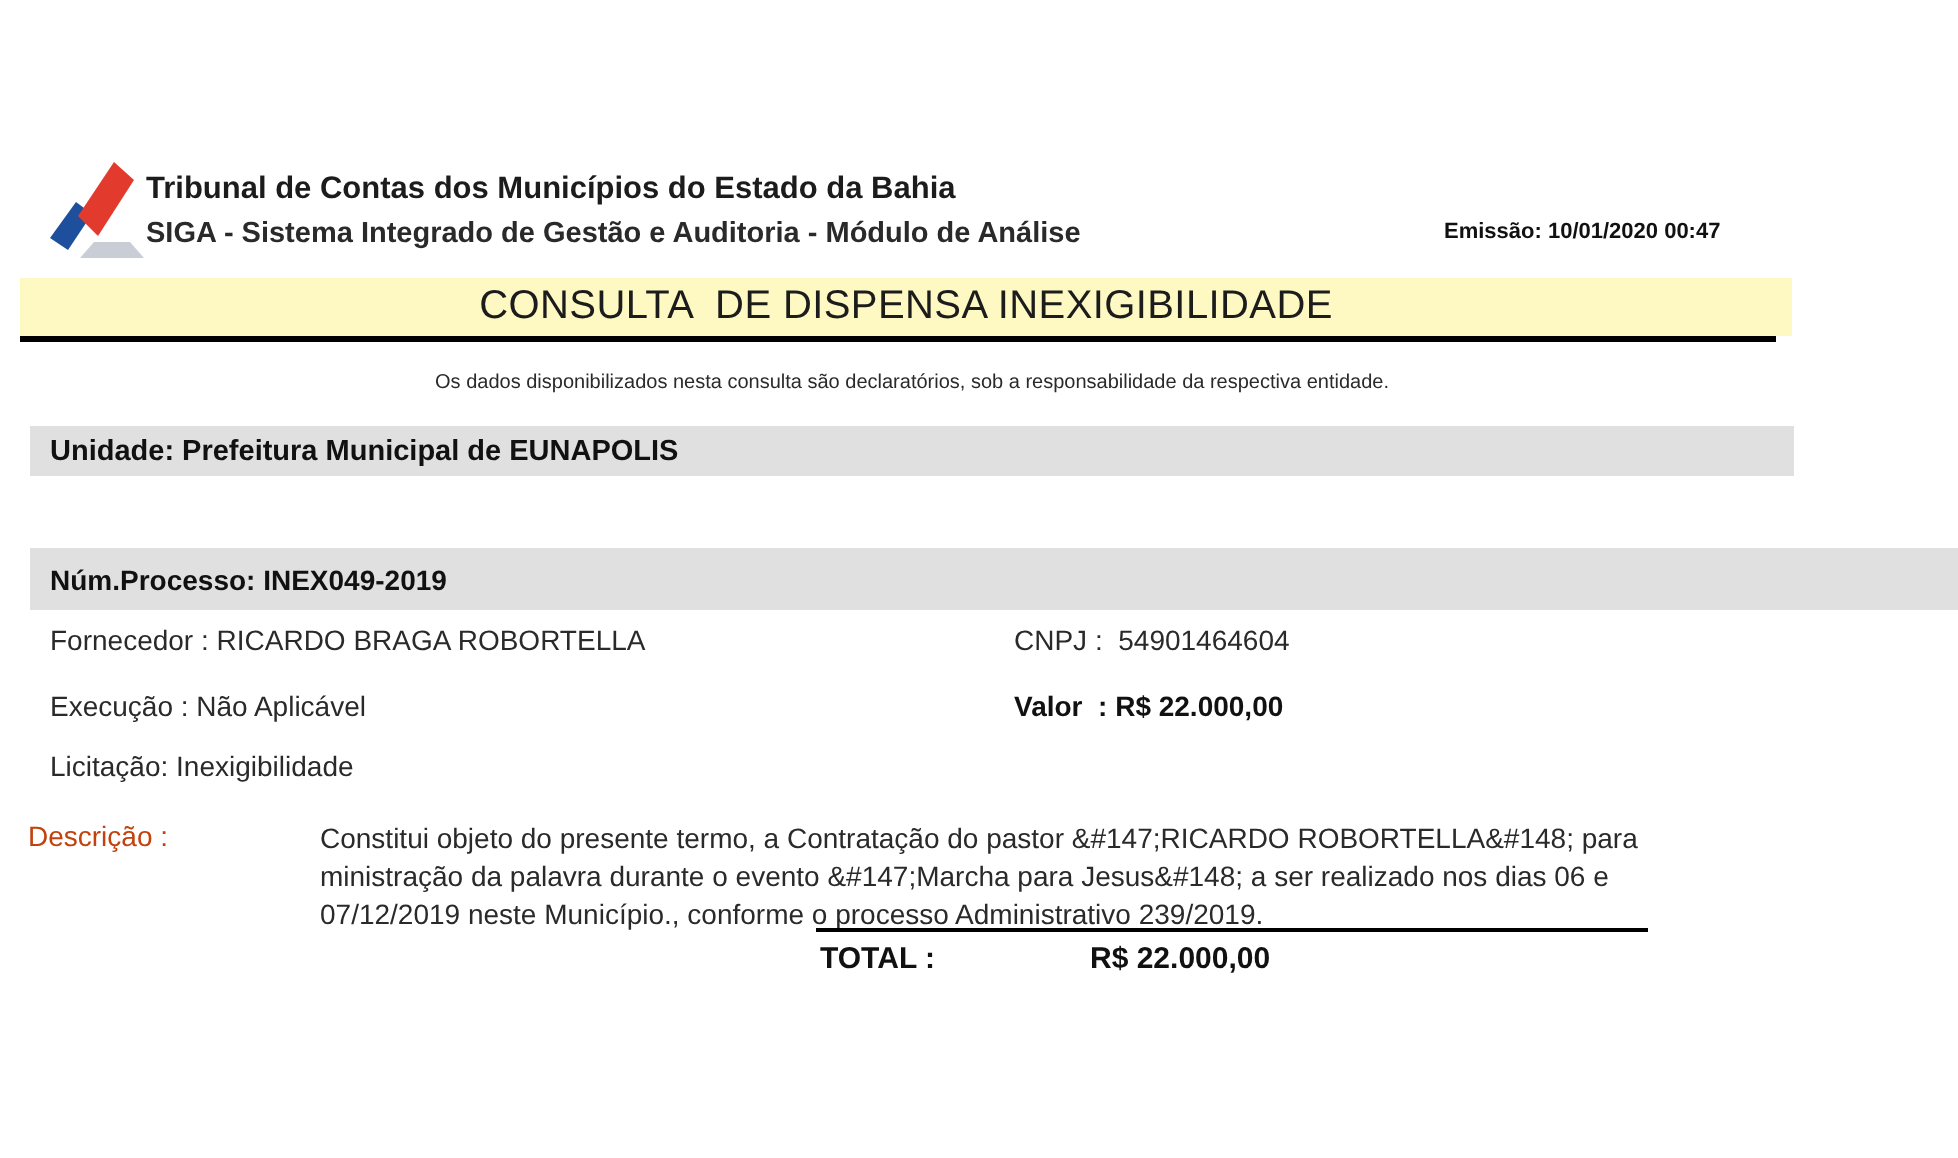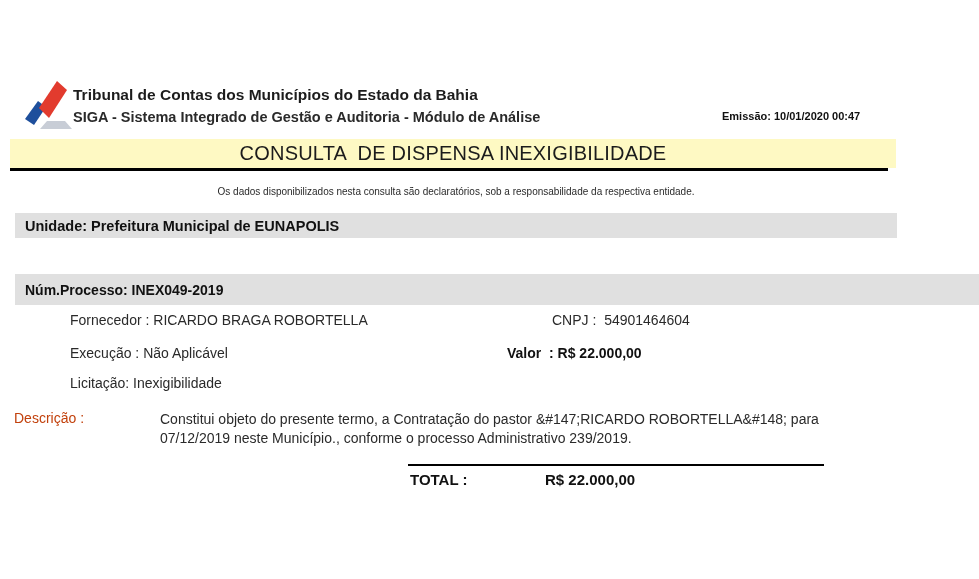--- a/index.html
+++ b/index.html
@@ -29,21 +29,21 @@
 
   
   .gray-bar{background:#e0e0e0;display:flex;align-items:center;}
   .unit-bar{left:15px;top:213px;width:882px;height:25px;align-items:center;}
   .unit-bar span{padding-left:10px;font-size:14.5px;font-weight:700;color:#111;}
   .proc-bar{left:15px;top:274px;width:964px;height:31px;}
   .proc-bar span{padding-left:10px;font-size:14px;font-weight:700;color:#111;}
 
   
   .field-row{font-size:14px;color:#2a2a2a;white-space:pre;}
-  .lbl{color:#2a2a2a;margin-left:45px;}
+  .lbl{color:#2a2a2a;}
   .bold{font-weight:700;color:#111;}
   .row-fornecedor{left:25px;top:312px;}
   .row-cnpj{left:507px;top:312px;}
   .row-execucao{left:25px;top:345px;}
   .row-valor{left:507px;top:345px;font-weight:700;color:#111;}
   .row-licitacao{left:25px;top:375px;}
 
   
   .desc-label{left:14px;top:410px;font-size:14px;font-weight:400;color:#c2410c;white-space:pre;}
   .desc-text{left:160px;top:410px;width:730px;font-size:14px;line-height:19px;color:#2a2a2a;}
@@ -88,18 +88,19 @@
 
 <div class="abs field-row row-execucao"><span class="lbl">Execução :</span><span> </span><span>Não Aplicável</span></div>
 
 <div class="abs field-row row-valor"><span class="bold">Valor  :</span><span> </span><span class="bold">R$ 22.000,00</span></div>
 
 <div class="abs field-row row-licitacao"><span class="lbl">Licitação:</span><span> </span><span>Inexigibilidade</span></div>
 
 <div class="abs desc-label">Descrição :</div>
 <div class="abs desc-text">
   <div>Constitui objeto do presente termo, a Contratação do pastor &amp;#147;RICARDO ROBORTELLA&amp;#148; para</div>
+  <div>ministração da palavra durante o evento &amp;#147;Marcha para Jesus&amp;#148; a ser realizado nos dias 06 e</div>
   <div>07/12/2019 neste Município., conforme o processo Administrativo 239/2019.</div>
 </div>
 
 <div class="abs total-rule"></div>
 <div class="abs total-label">TOTAL :</div>
 <div class="abs total-value">R$ 22.000,00</div>
 
 </body></html>

